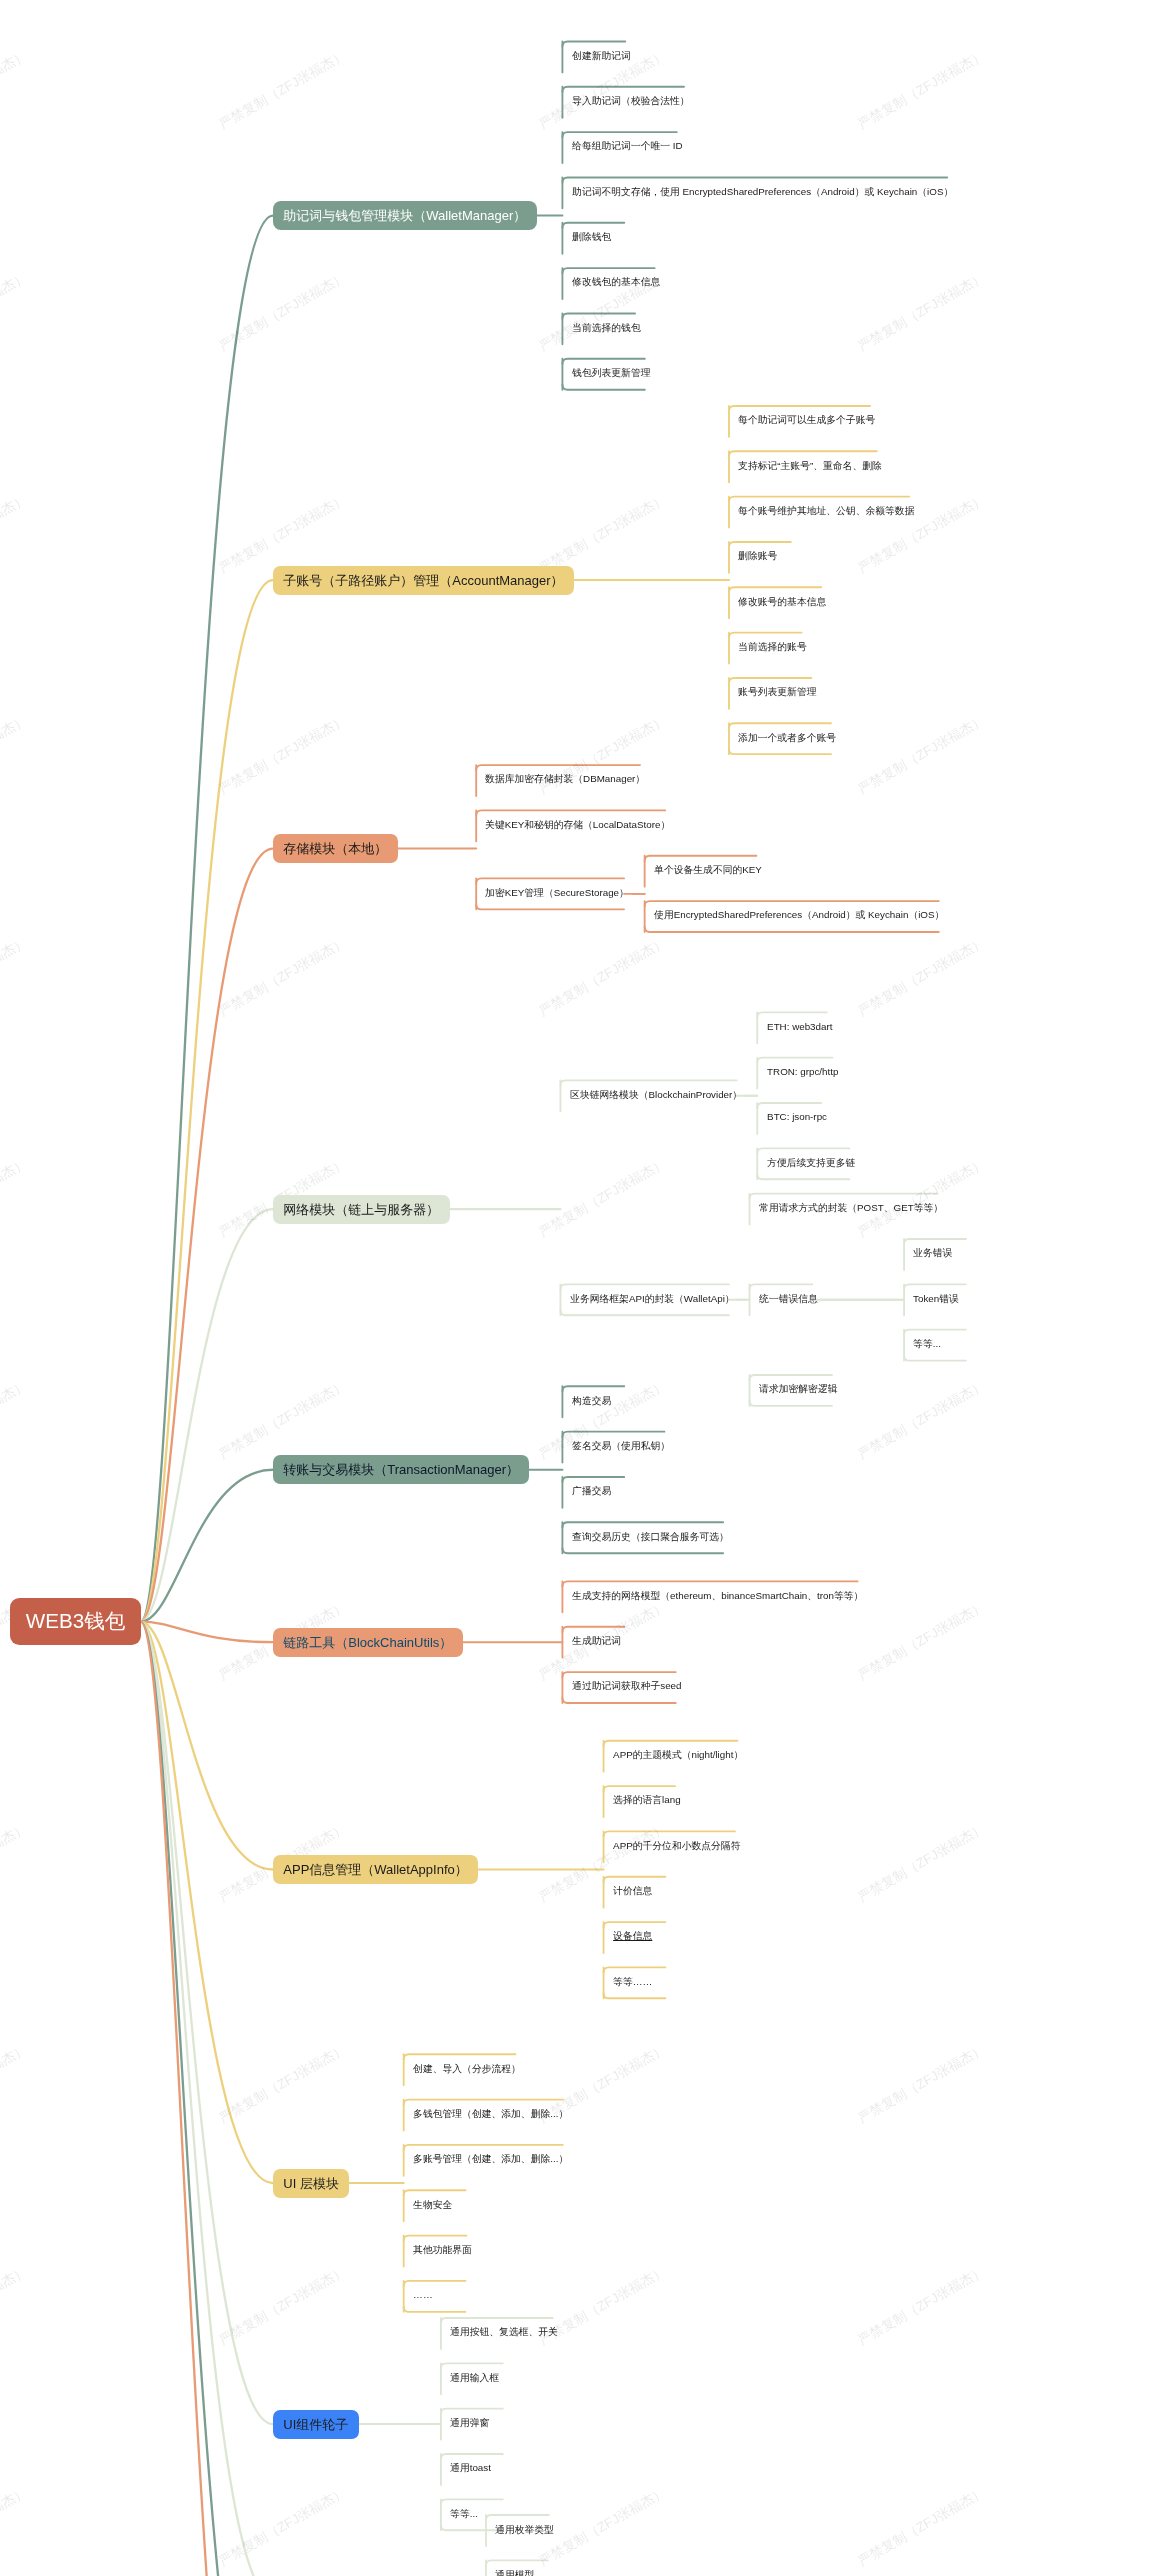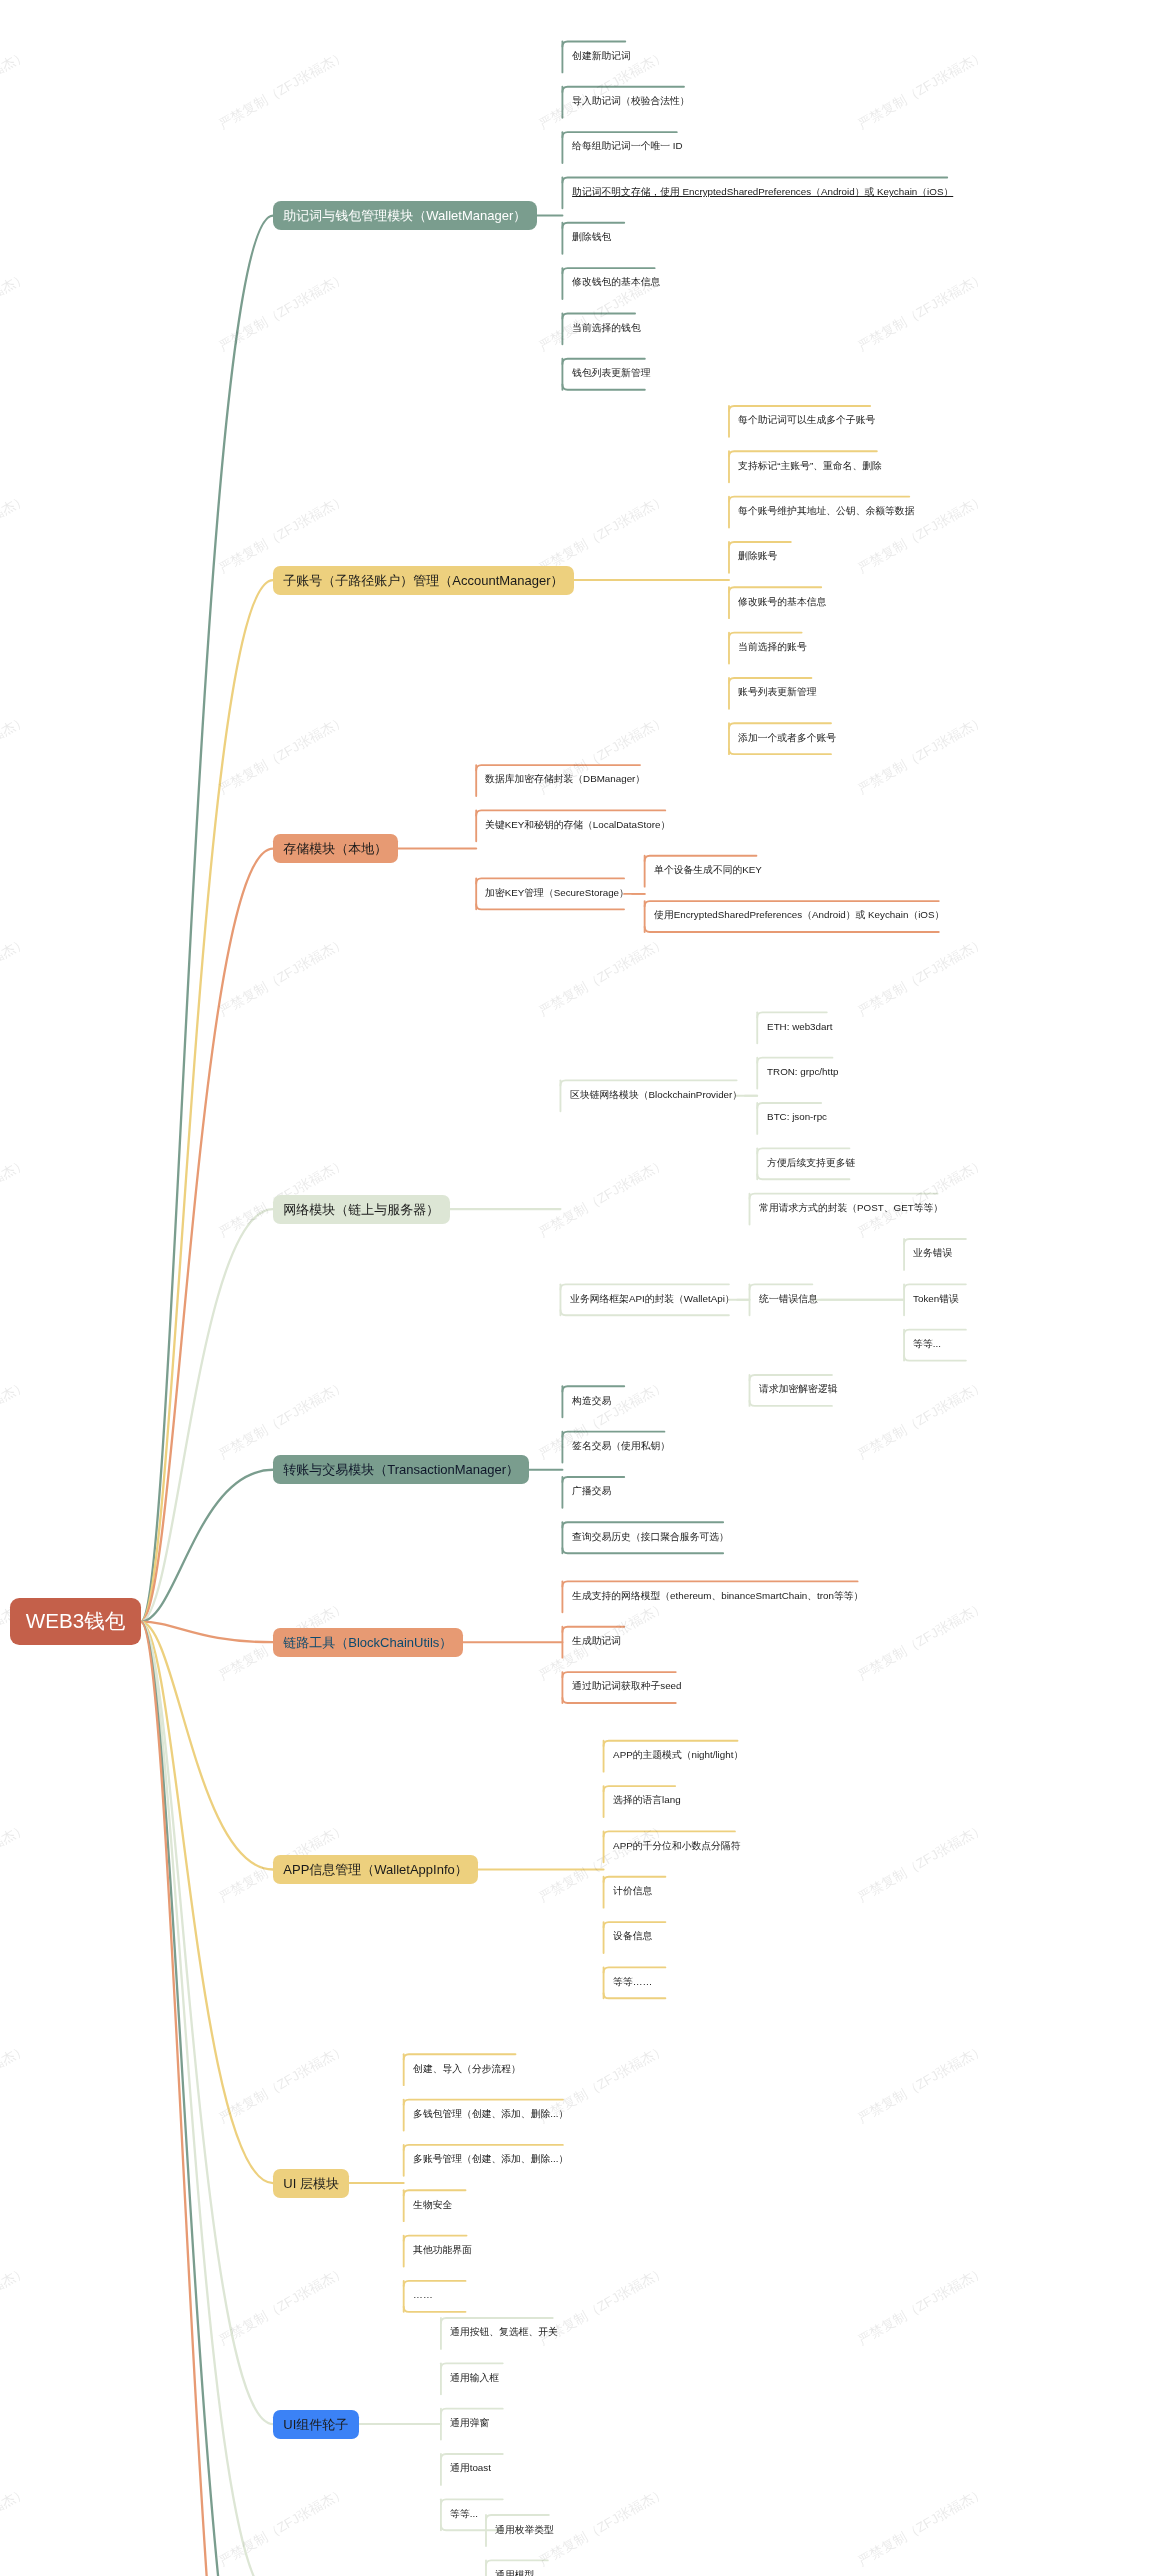--- a/index.html
+++ b/index.html
@@ -263,21 +263,21 @@
       <div class="wm" style="left: 216px; top: 2555px;">严禁复制（ZFJ张福杰）</div>
       <div class="wm" style="left: 536px; top: 2555px;">严禁复制（ZFJ张福杰）</div>
       <div class="wm" style="left: 855px; top: 2555px;">严禁复制（ZFJ张福杰）</div>
     </div>
   <div id="nodes">
       <div class="node root" style="background: rgb(196, 96, 74); color: rgb(255, 255, 255); left: 10.3px; visibility: visible; top: 1598px;">WEB3钱包</div>
       <div class="node branch dark" style="background: rgb(122, 157, 142); color: rgb(255, 255, 255); left: 273px; visibility: visible; top: 201px; border-radius: 8px;">助记词与钱包管理模块（WalletManager）</div>
       <div class="node leaf" style="left: 570px; visibility: visible; top: 49px;">创建新助记词</div>
       <div class="node leaf" style="left: 570px; visibility: visible; top: 94px;">导入助记词（校验合法性）</div>
       <div class="node leaf" style="left: 570px; visibility: visible; top: 139px;">给每组助记词一个唯一 ID</div>
-      <div class="node leaf" style="left: 570px; visibility: visible; top: 185px; text-decoration: underline;">助记词不明文存储，使用 EncryptedSharedPreferences（Android）或 Keychain（iOS）</div>
+      <div class="node leaf" style="left: 570px; visibility: visible; top: 185px;">助记词不明文存储，使用 EncryptedSharedPreferences（Android）或 Keychain（iOS）</div>
       <div class="node leaf" style="left: 570px; visibility: visible; top: 230px;">删除钱包</div>
       <div class="node leaf" style="left: 570px; visibility: visible; top: 275px;">修改钱包的基本信息</div>
       <div class="node leaf" style="left: 570px; visibility: visible; top: 321px;">当前选择的钱包</div>
       <div class="node leaf" style="left: 570px; visibility: visible; top: 366px;">钱包列表更新管理</div>
       <div class="node branch light" style="background: rgb(237, 208, 126); color: rgb(26, 26, 26); left: 273px; visibility: visible; top: 566px;">子账号（子路径账户）管理（AccountManager）</div>
       <div class="node leaf" style="left: 736px; visibility: visible; top: 413px;">每个助记词可以生成多个子账号</div>
       <div class="node leaf" style="left: 736px; visibility: visible; top: 459px;">支持标记“主账号”、重命名、删除</div>
       <div class="node leaf" style="left: 736px; visibility: visible; top: 504px;">每个账号维护其地址、公钥、余额等数据</div>
       <div class="node leaf" style="left: 736px; visibility: visible; top: 549px;">删除账号</div>
       <div class="node leaf" style="left: 736px; visibility: visible; top: 595px;">修改账号的基本信息</div>
@@ -310,21 +310,21 @@
       <div class="node leaf" style="left: 570px; visibility: visible; top: 1530px;">查询交易历史（接口聚合服务可选）</div>
       <div class="node branch light" style="background: rgb(231, 154, 115); color: #0c4a6e; left: 273px; visibility: visible; top: 1628px;">链路工具（BlockChainUtils）</div>
       <div class="node leaf" style="left: 570px; visibility: visible; top: 1589px;">生成支持的网络模型（ethereum、binanceSmartChain、tron等等）</div>
       <div class="node leaf" style="left: 570px; visibility: visible; top: 1634px;">生成助记词</div>
       <div class="node leaf" style="left: 570px; visibility: visible; top: 1679px;">通过助记词获取种子seed</div>
       <div class="node branch light" style="background: rgb(237, 208, 126); color: rgb(26, 26, 26); left: 273px; visibility: visible; top: 1855px;">APP信息管理（WalletAppInfo）</div>
       <div class="node leaf" style="left: 611px; visibility: visible; top: 1748px;">APP的主题模式（night/light）</div>
       <div class="node leaf" style="left: 611px; visibility: visible; top: 1793px;">选择的语言lang</div>
       <div class="node leaf" style="left: 611px; visibility: visible; top: 1839px;">APP的千分位和小数点分隔符</div>
       <div class="node leaf" style="left: 611px; visibility: visible; top: 1884px;">计价信息</div>
-      <div class="node leaf" style="left: 611px; visibility: visible; top: 1929px;">设备信息</div>
+      <div class="node leaf" style="left: 611px; visibility: visible; top: 1929px; text-decoration: underline;">设备信息</div>
       <div class="node leaf" style="left: 611px; visibility: visible; top: 1975px;">等等……</div>
       <div class="node branch light" style="background: rgb(237, 208, 126); color: rgb(26, 26, 26); left: 273px; visibility: visible; top: 2169px;">UI 层模块</div>
       <div class="node leaf" style="left: 411px; visibility: visible; top: 2062px;">创建、导入（分步流程）</div>
       <div class="node leaf" style="left: 411px; visibility: visible; top: 2107px;">多钱包管理（创建、添加、删除...）</div>
       <div class="node leaf" style="left: 411px; visibility: visible; top: 2152px;">多账号管理（创建、添加、删除...）</div>
       <div class="node leaf" style="left: 411px; visibility: visible; top: 2198px;">生物安全</div>
       <div class="node leaf" style="left: 411px; visibility: visible; top: 2243px;">其他功能界面</div>
       <div class="node leaf" style="left: 411px; visibility: visible; top: 2288px;">……</div>
       <div class="node branch light" style="background: #3b82f6; color: rgb(26, 26, 26); left: 273px; visibility: visible; top: 2410px;">UI组件轮子</div>
       <div class="node leaf" style="left: 448px; visibility: visible; top: 2325px;">通用按钮、复选框、开关</div>

